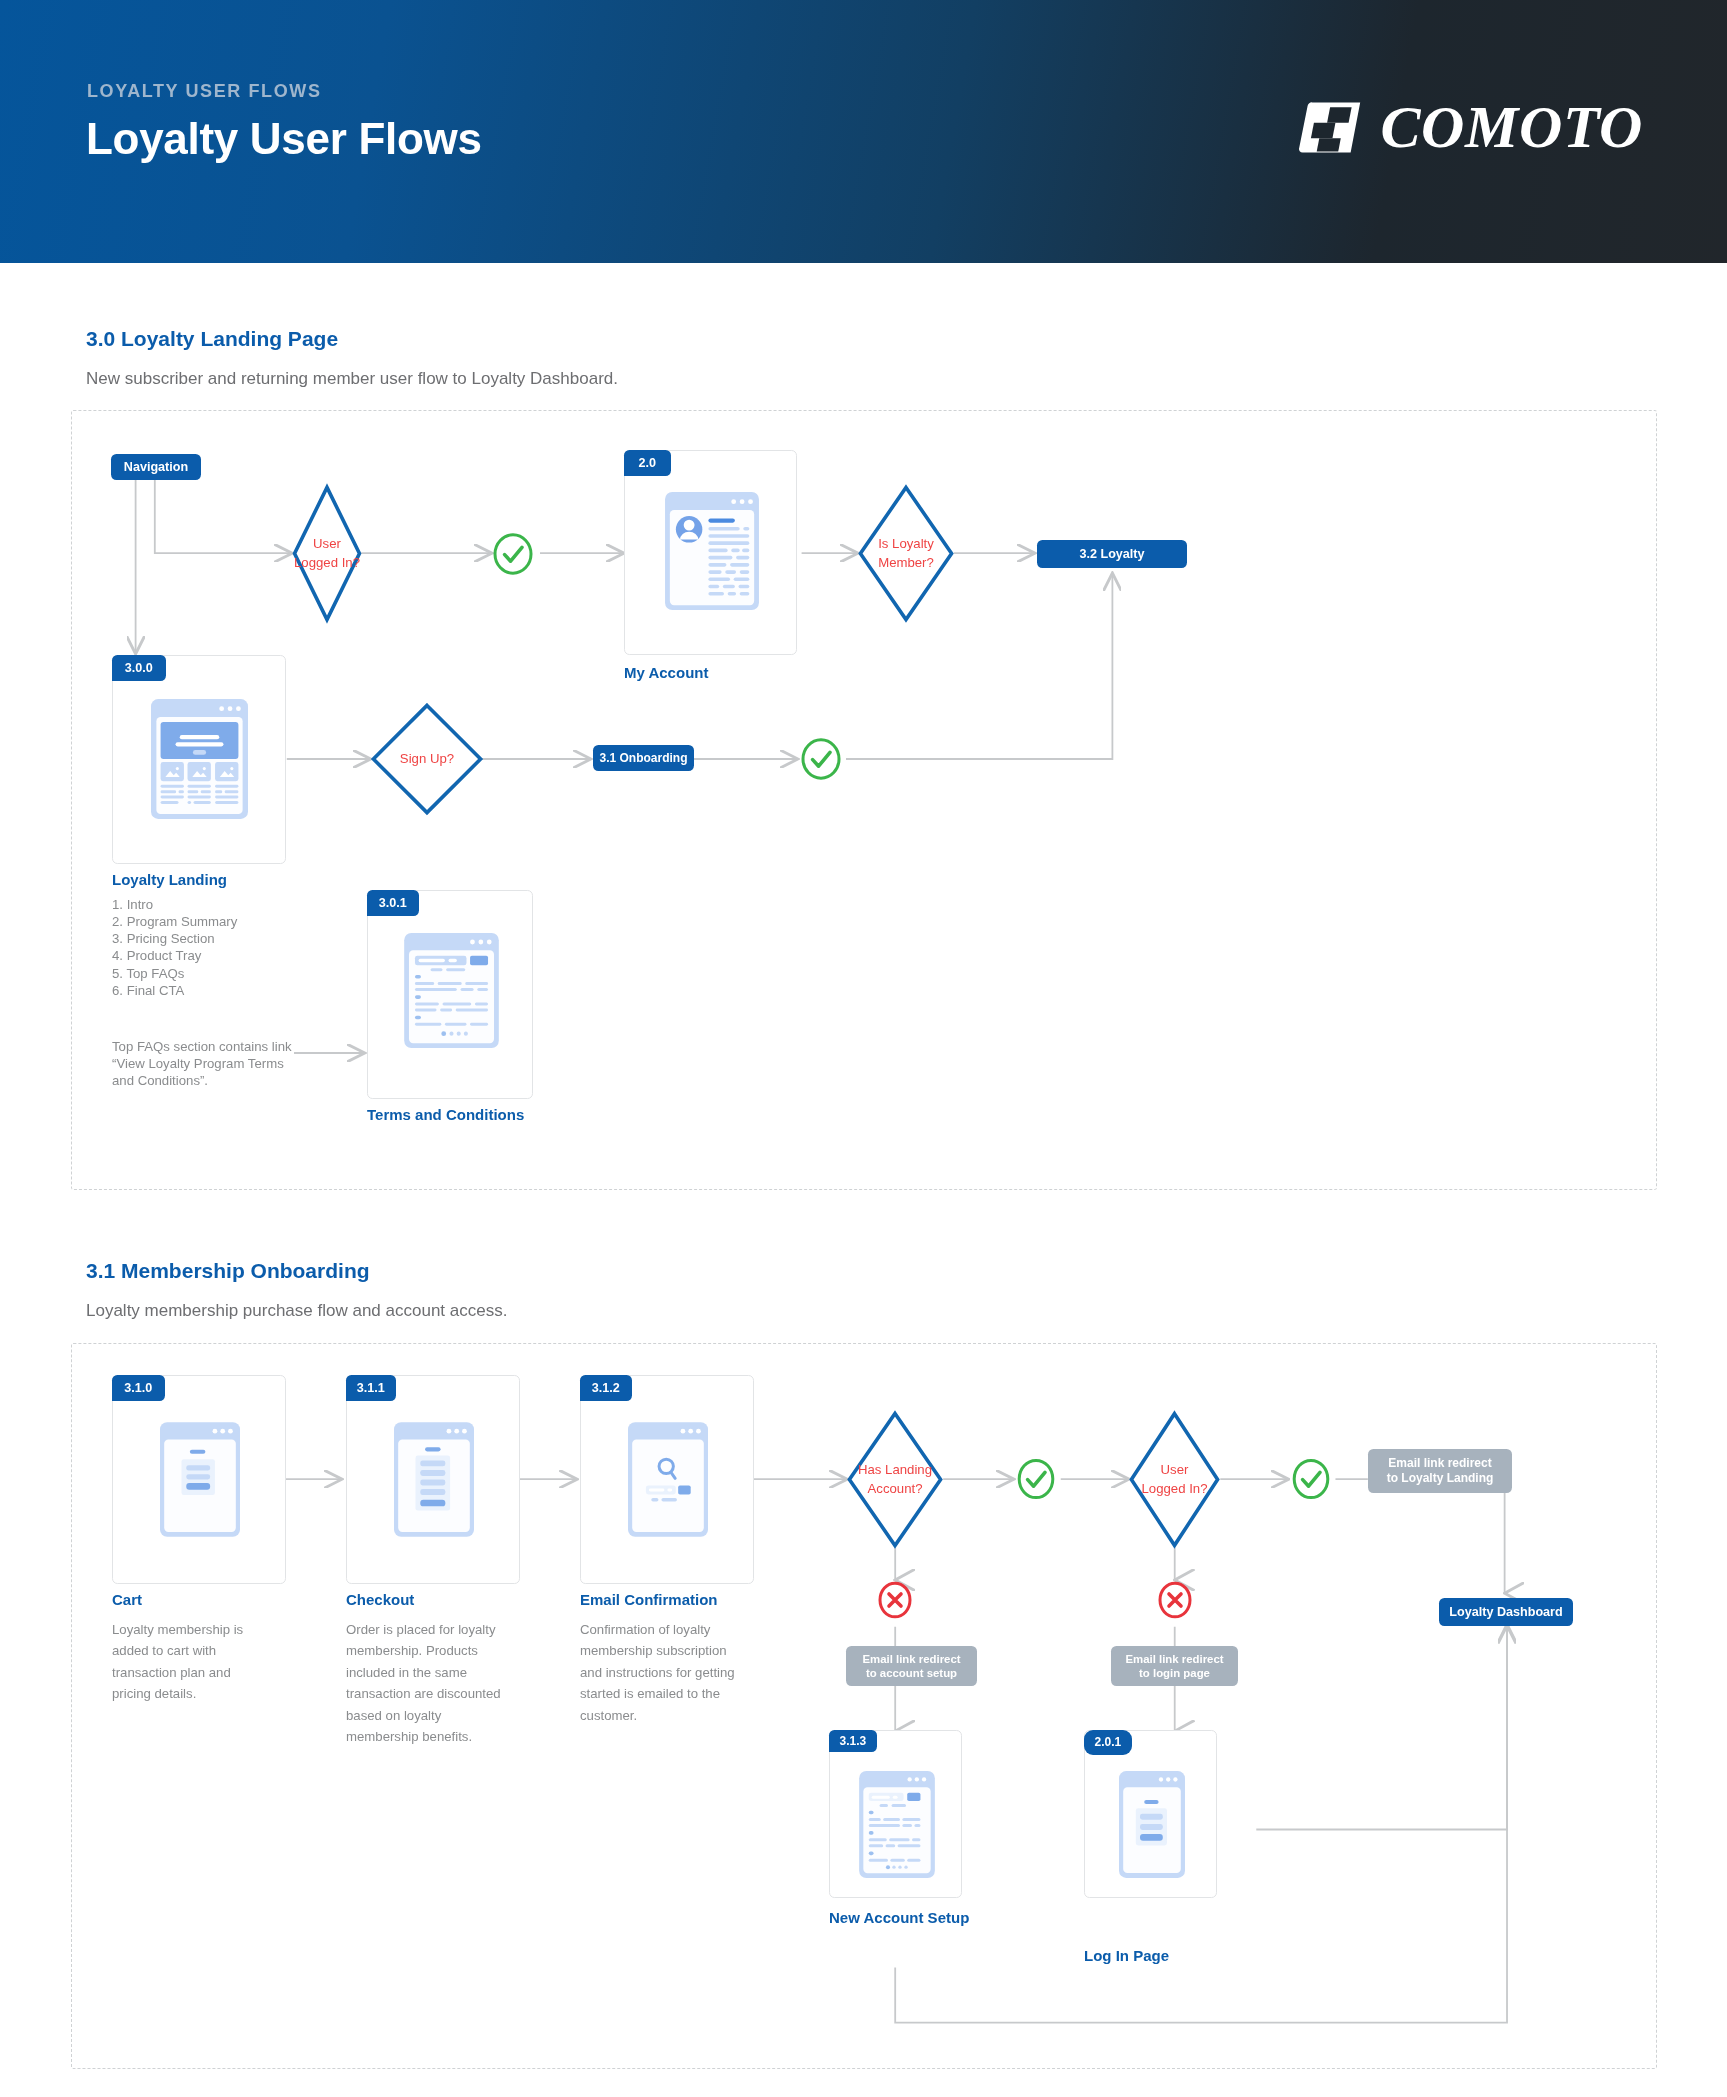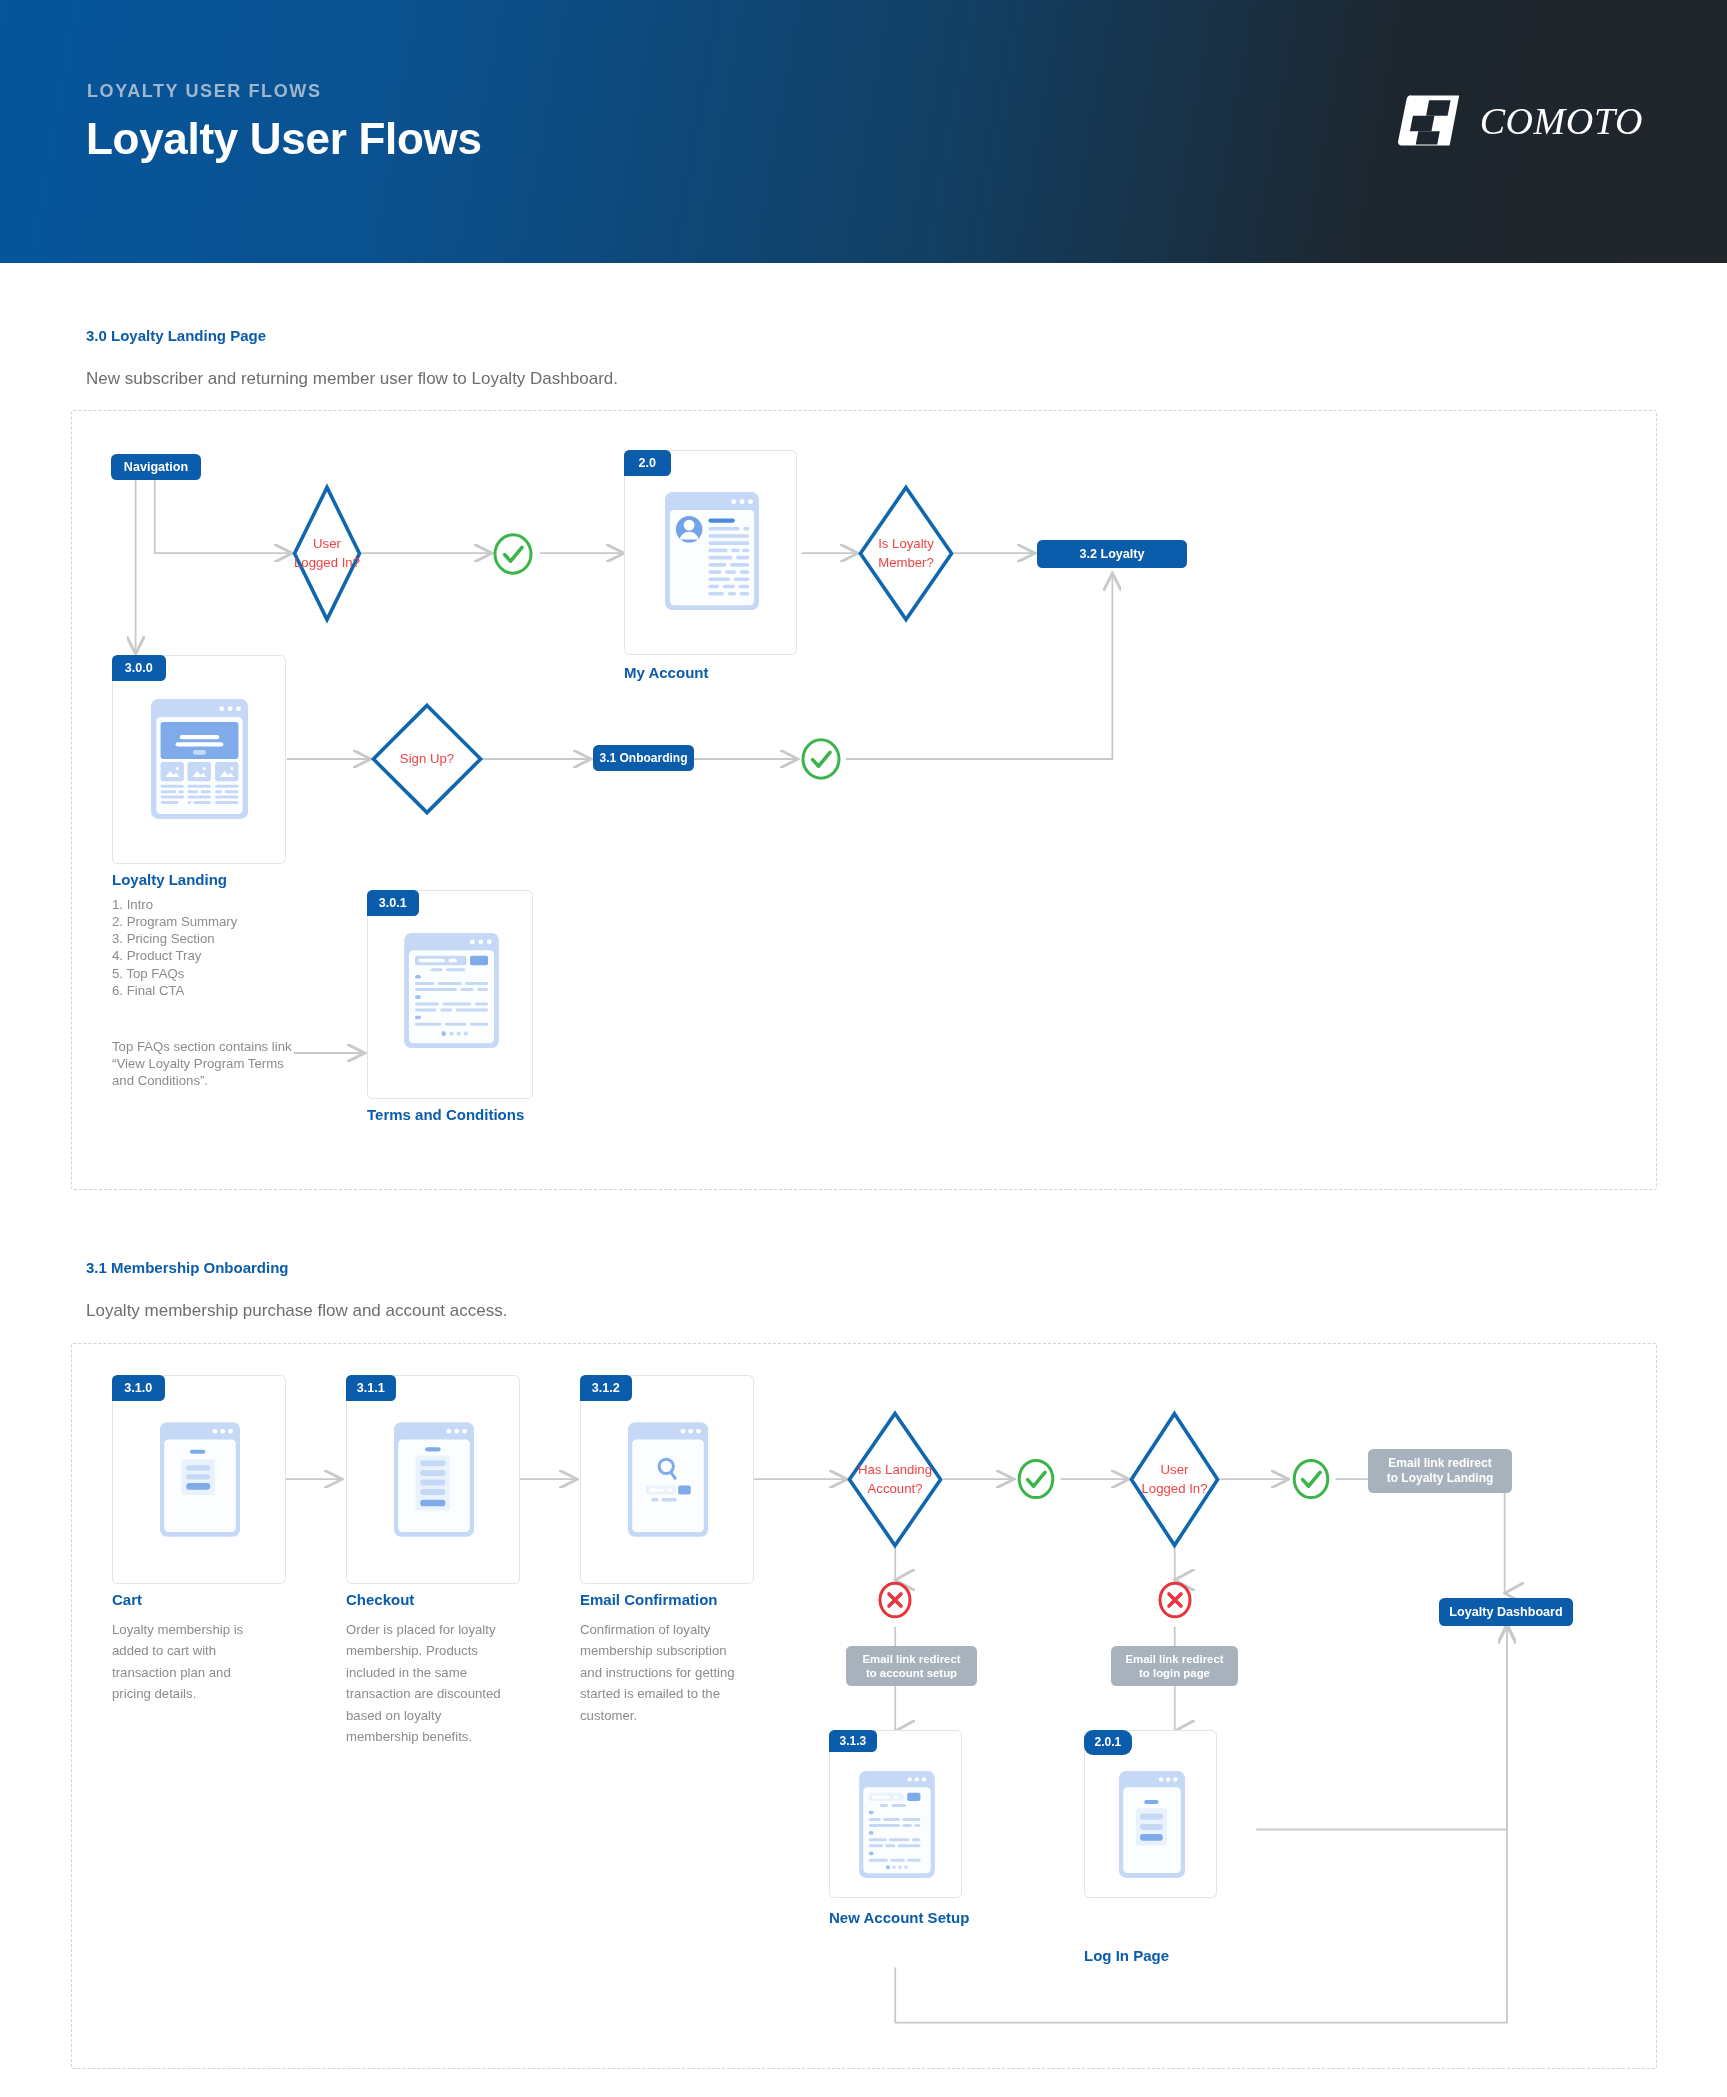--- a/index.html
+++ b/index.html
@@ -26,29 +26,29 @@
     position: absolute; left: 86px; top: 114px;
     font-size: 44px; font-weight: 700; color: #ffffff;
     letter-spacing: -0.3px;
   }
   .logo {
     position: absolute; right: 85px; top: 93px;
     display: flex; align-items: center; gap: 15.6px;
   }
   .logo-flag { width: 67px; height: 55px; }
   .logo-word {
-    font-size: 38px; font-weight: 400; font-style: italic;
+    font-size: 60px; font-weight: 700; font-style: italic;
     color: #ffffff; letter-spacing: 0.6px;
     font-family: "Liberation Serif", serif;
   }
 
   
   .section-title {
     position: absolute;
-    font-size: 15px; font-weight: 700; color: #0b5cab;
+    font-size: 21px; font-weight: 700; color: #0b5cab;
   }
   .section-sub {
     position: absolute;
     font-size: 17px; color: #6d6e71;
   }
   .dashed-panel {
     position: absolute;
     border: 1.2px dashed #cfd2d4;
     border-radius: 2.4px;
     background: #fff;

